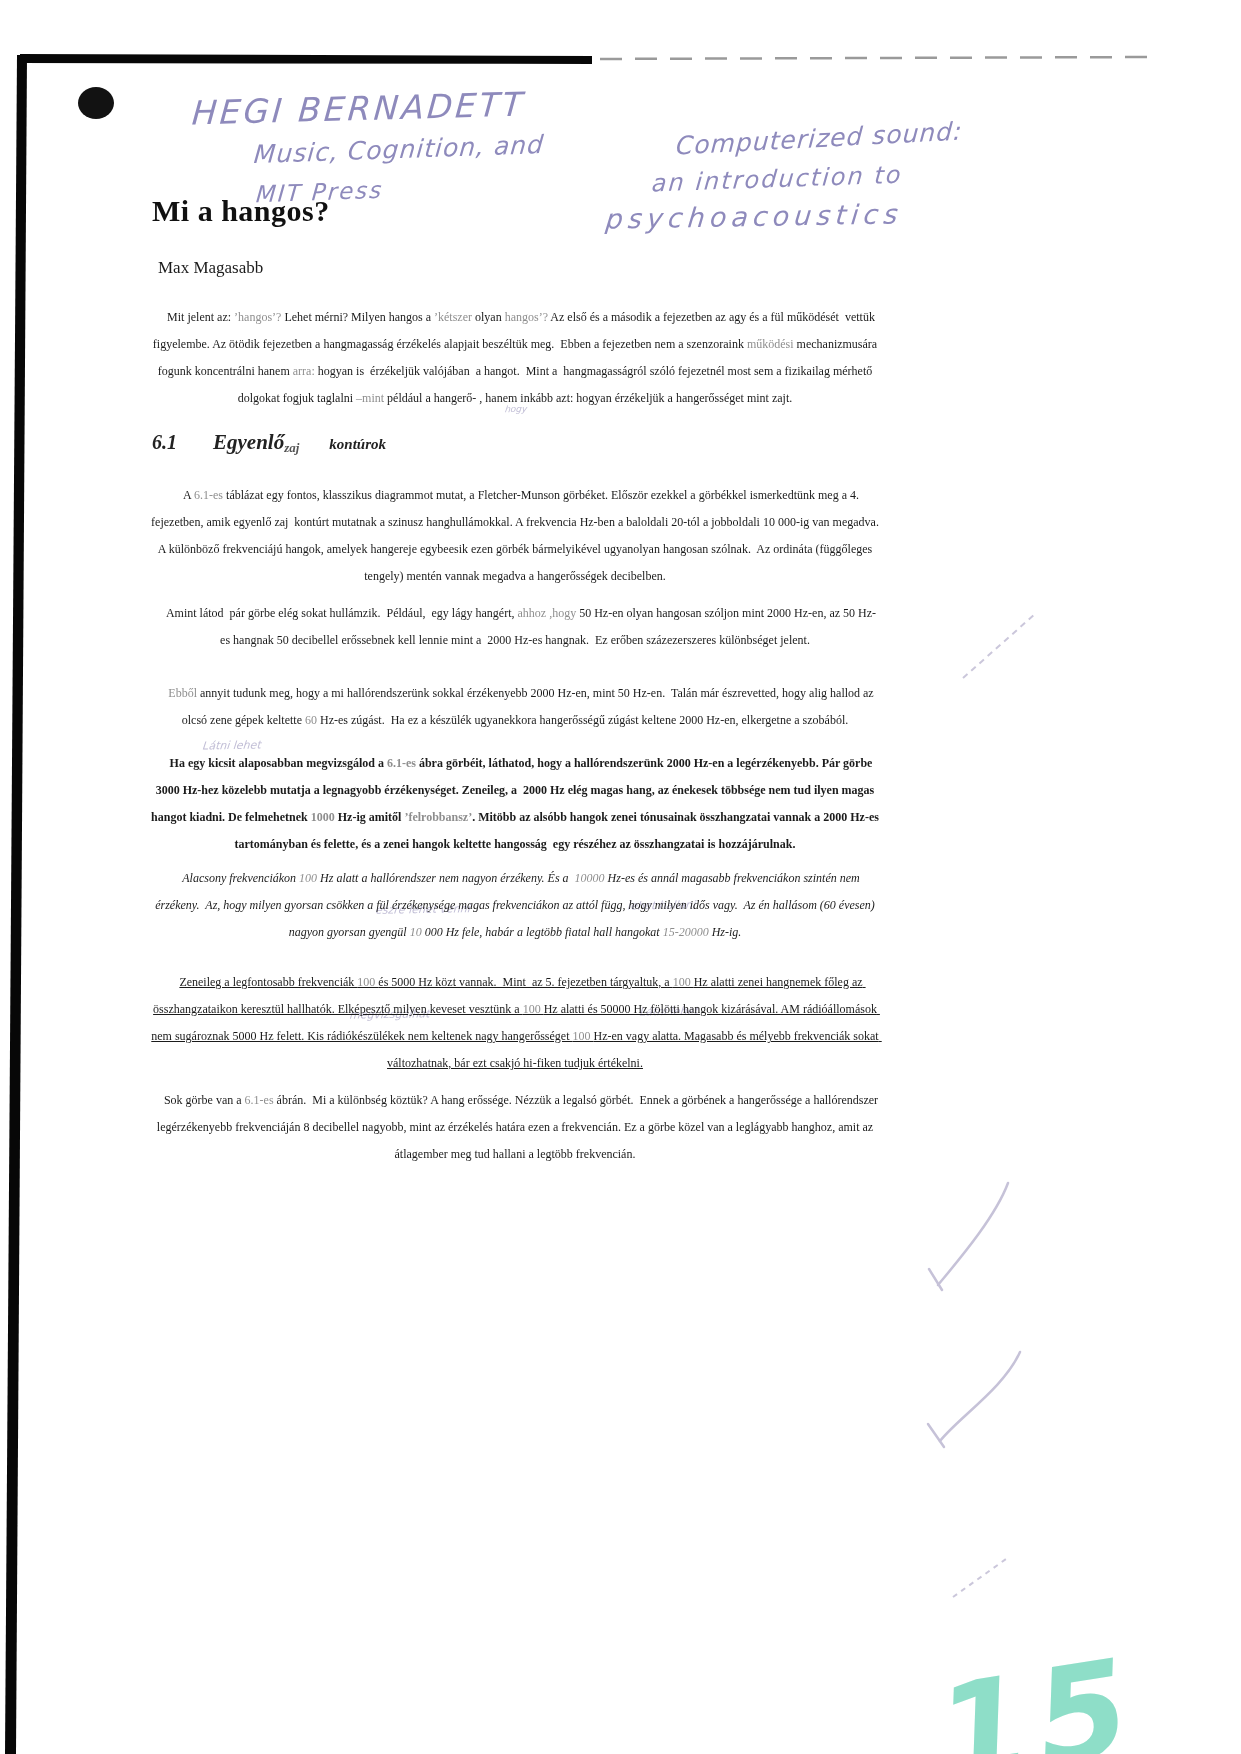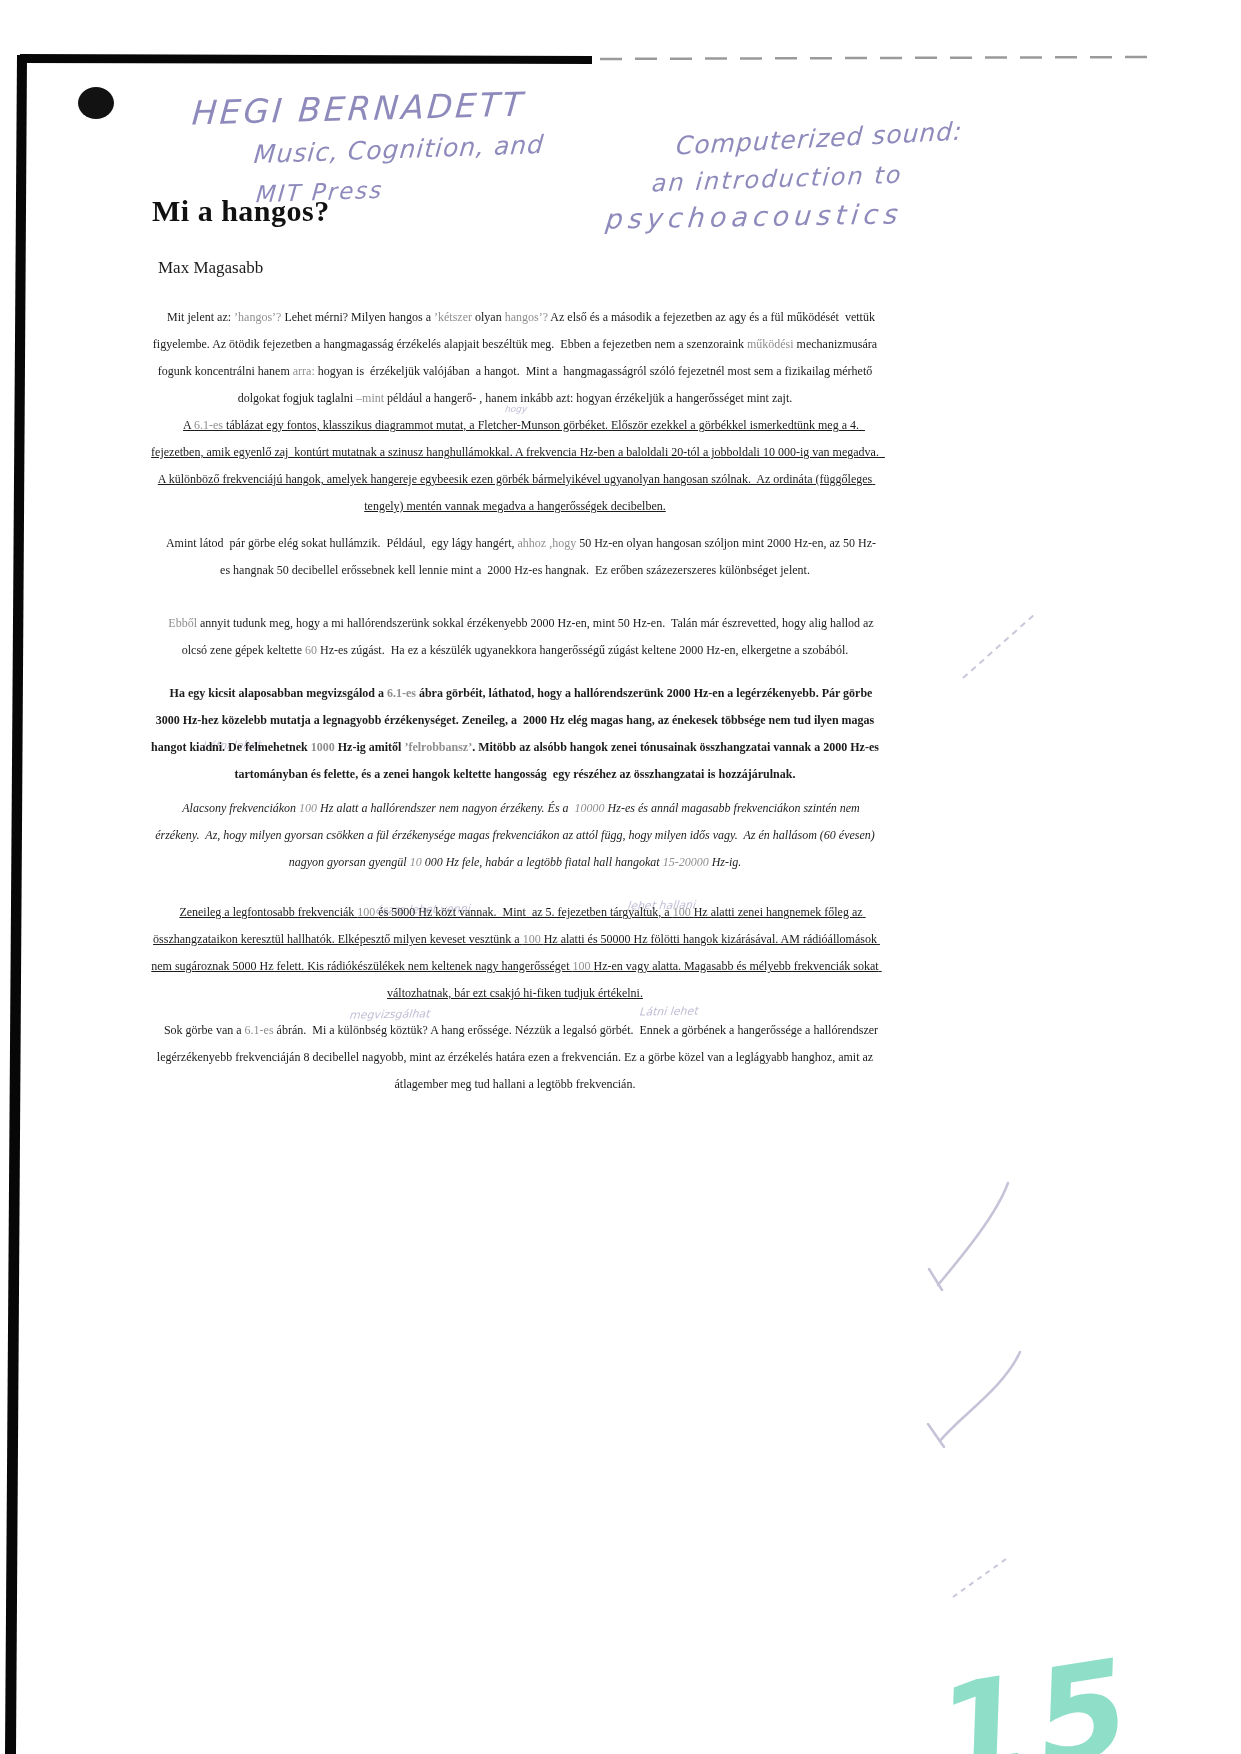--- a/index.html
+++ b/index.html
@@ -51,21 +51,21 @@
   }
   .para .g{color:var(--gray);}
   .section-heading{
     margin:18px 0 25px 2px; height:27px;
     font-family:"Liberation Serif", serif; font-style:italic; font-weight:bold; color:#222;
   }
   .sh-num{font-size:20px; margin-right:36px;}
   .sh-w1{font-size:21px;}
   .sh-w2{font-size:13px; position:relative; top:3px; color:#555;}
   .sh-w3{font-size:15px; margin-left:30px;}
-  [data-name="para-block-2"] .para:nth-child(1){margin-bottom:10px;text-decoration:underline;}
+  [data-name="para-block-2"] .para:nth-child(1){margin-bottom:10px;}
   [data-name="para-block-2"] .para:nth-child(2){margin-bottom:26px;}
   [data-name="para-block-2"] .para:nth-child(3){margin-bottom:16px;}
   [data-name="para-block-2"] .para:nth-child(4){margin-bottom:7px;font-weight:bold;}
   [data-name="para-block-2"] .para:nth-child(5){margin-bottom:23px;font-style:italic;}
   [data-name="para-block-2"] .para:nth-child(6){margin-bottom:10px;text-decoration:underline;}
 </style>
 </head>
 <body>
 
 <div class="page" data-name="scanned-document-page">
@@ -103,20 +103,23 @@
   <div class="pnote" style="left:350px; top:1008px;" data-name="pencil-annotation">megvizsgálhat</div>
   <div class="pnote" style="left:640px; top:1005px;" data-name="pencil-annotation">Látni lehet</div>
 
   <h1 class="doc-title" data-name="page-title">Mi a hangos?</h1>
   <div class="doc-author" data-name="author-name">Max Magasabb</div>
 
   <div class="text-flow" data-name="text-flow">
     <div data-name="para-block-1">
         <p class="para" data-name="paragraph"><span data-name="text-segment">Mit jelent az: </span><span data-name="text-segment" class="g">’hangos’?</span><span data-name="text-segment"> Lehet mérni? Milyen hangos a </span><span data-name="text-segment" class="g">’kétszer</span><span data-name="text-segment"> olyan </span><span data-name="text-segment" class="g">hangos’?</span><span data-name="text-segment"> Az első és a második a fejezetben az agy és a fül működését  vettük figyelembe. Az ötödik fejezetben a hangmagasság érzékelés alapjait beszéltük meg.  Ebben a fejezetben nem a szenzoraink </span><span data-name="text-segment" class="g">működési</span><span data-name="text-segment"> mechanizmusára fogunk koncentrálni hanem </span><span data-name="text-segment" class="g">arra:</span><span data-name="text-segment"> hogyan is  érzékeljük valójában  a hangot.  Mint a  hangmagasságról szóló fejezetnél most sem a fizikailag mérhető dolgokat fogjuk taglalni </span><span data-name="text-segment" class="g">–mint </span><span data-name="text-segment">például a hangerő- , hanem inkább azt: hogyan érzékeljük a hangerősséget mint zajt.</span></p>
       </div>
+    <div class="section-heading" data-name="section-heading">
+      <span class="sh-num" data-name="section-number">6.1</span><span class="sh-w1" data-name="section-heading-word-1">Egyenlő</span><span class="sh-w2" data-name="section-heading-word-2">zaj</span><span class="sh-w3" data-name="section-heading-word-3">kontúrok</span>
+    </div>
     <div data-name="para-block-2">
         <p class="para" data-name="paragraph"><span data-name="text-segment">A </span><span data-name="text-segment" class="g">6.1-es </span><span data-name="text-segment">táblázat egy fontos, klasszikus diagrammot mutat, a Fletcher-Munson görbéket. Először ezekkel a görbékkel ismerkedtünk meg a 4.  fejezetben, amik egyenlő zaj  kontúrt mutatnak a szinusz hanghullámokkal. A frekvencia Hz-ben a baloldali 20-tól a jobboldali 10 000-ig van megadva.  A különböző frekvenciájú hangok, amelyek hangereje egybeesik ezen görbék bármelyikével ugyanolyan hangosan szólnak.  Az ordináta (függőleges tengely) mentén vannak megadva a hangerősségek decibelben.</span></p>
         <p class="para" data-name="paragraph"><span data-name="text-segment">Amint látod  pár görbe elég sokat hullámzik.  Például,  egy lágy hangért, </span><span data-name="text-segment" class="g">ahhoz ,hogy </span><span data-name="text-segment">50 Hz-en olyan hangosan szóljon mint 2000 Hz-en, az 50 Hz-es hangnak 50 decibellel erőssebnek kell lennie mint a  2000 Hz-es hangnak.  Ez erőben százezerszeres különbséget jelent.</span></p>
         <p class="para" data-name="paragraph"><span data-name="text-segment" class="g">Ebből </span><span data-name="text-segment">annyit tudunk meg, hogy a mi hallórendszerünk sokkal érzékenyebb 2000 Hz-en, mint 50 Hz-en.  Talán már észrevetted, hogy alig hallod az olcsó zene gépek keltette </span><span data-name="text-segment" class="g">60 </span><span data-name="text-segment">Hz-es zúgást.  Ha ez a készülék ugyanekkora hangerősségű zúgást keltene 2000 Hz-en, elkergetne a szobából.</span></p>
         <p class="para" data-name="paragraph"><span data-name="text-segment">Ha egy kicsit alaposabban megvizsgálod a </span><span data-name="text-segment" class="g">6.1-es </span><span data-name="text-segment">ábra görbéit, láthatod, hogy a hallórendszerünk 2000 Hz-en a legérzékenyebb. Pár görbe 3000 Hz-hez közelebb mutatja a legnagyobb érzékenységet. Zeneileg, a  2000 Hz elég magas hang, az énekesek többsége nem tud ilyen magas hangot kiadni. De felmehetnek </span><span data-name="text-segment" class="g">1000 </span><span data-name="text-segment">Hz-ig amitől </span><span data-name="text-segment" class="g">’felrobbansz’</span><span data-name="text-segment">. Mitöbb az alsóbb hangok zenei tónusainak összhangzatai vannak a 2000 Hz-es tartományban és felette, és a zenei hangok keltette hangosság  egy részéhez az összhangzatai is hozzájárulnak.</span></p>
         <p class="para" data-name="paragraph"><span data-name="text-segment">Alacsony frekvenciákon </span><span data-name="text-segment" class="g">100 </span><span data-name="text-segment">Hz alatt a hallórendszer nem nagyon érzékeny. És a  </span><span data-name="text-segment" class="g">10000 </span><span data-name="text-segment">Hz-es és annál magasabb frekvenciákon szintén nem érzékeny.  Az, hogy milyen gyorsan csökken a fül érzékenysége magas frekvenciákon az attól függ, hogy milyen idős vagy.  Az én hallásom (60 évesen) nagyon gyorsan gyengül </span><span data-name="text-segment" class="g">10 </span><span data-name="text-segment">000 Hz fele, habár a legtöbb fiatal hall hangokat </span><span data-name="text-segment" class="g">15-20000 </span><span data-name="text-segment">Hz-ig.</span></p>
         <p class="para" data-name="paragraph"><span data-name="text-segment">Zeneileg a legfontosabb frekvenciák </span><span data-name="text-segment" class="g">100 </span><span data-name="text-segment">és 5000 Hz közt vannak.  Mint  az 5. fejezetben tárgyaltuk, a </span><span data-name="text-segment" class="g">100 </span><span data-name="text-segment">Hz alatti zenei hangnemek főleg az összhangzataikon keresztül hallhatók. Elképesztő milyen keveset vesztünk a </span><span data-name="text-segment" class="g">100 </span><span data-name="text-segment">Hz alatti és 50000 Hz fölötti hangok kizárásával. AM rádióállomások nem sugároznak 5000 Hz felett. Kis rádiókészülékek nem keltenek nagy hangerősséget </span><span data-name="text-segment" class="g">100 </span><span data-name="text-segment">Hz-en vagy alatta. Magasabb és mélyebb frekvenciák sokat változhatnak, bár ezt csakjó hi-fiken tudjuk értékelni.</span></p>
         <p class="para" data-name="paragraph"><span data-name="text-segment">Sok görbe van a </span><span data-name="text-segment" class="g">6.1-es </span><span data-name="text-segment">ábrán.  Mi a különbség köztük? A hang erőssége. Nézzük a legalsó görbét.  Ennek a görbének a hangerőssége a hallórendszer legérzékenyebb frekvenciáján 8 decibellel nagyobb, mint az érzékelés határa ezen a frekvencián. Ez a görbe közel van a leglágyabb hanghoz, amit az átlagember meg tud hallani a legtöbb frekvencián.</span></p>
       </div>
   </div>

